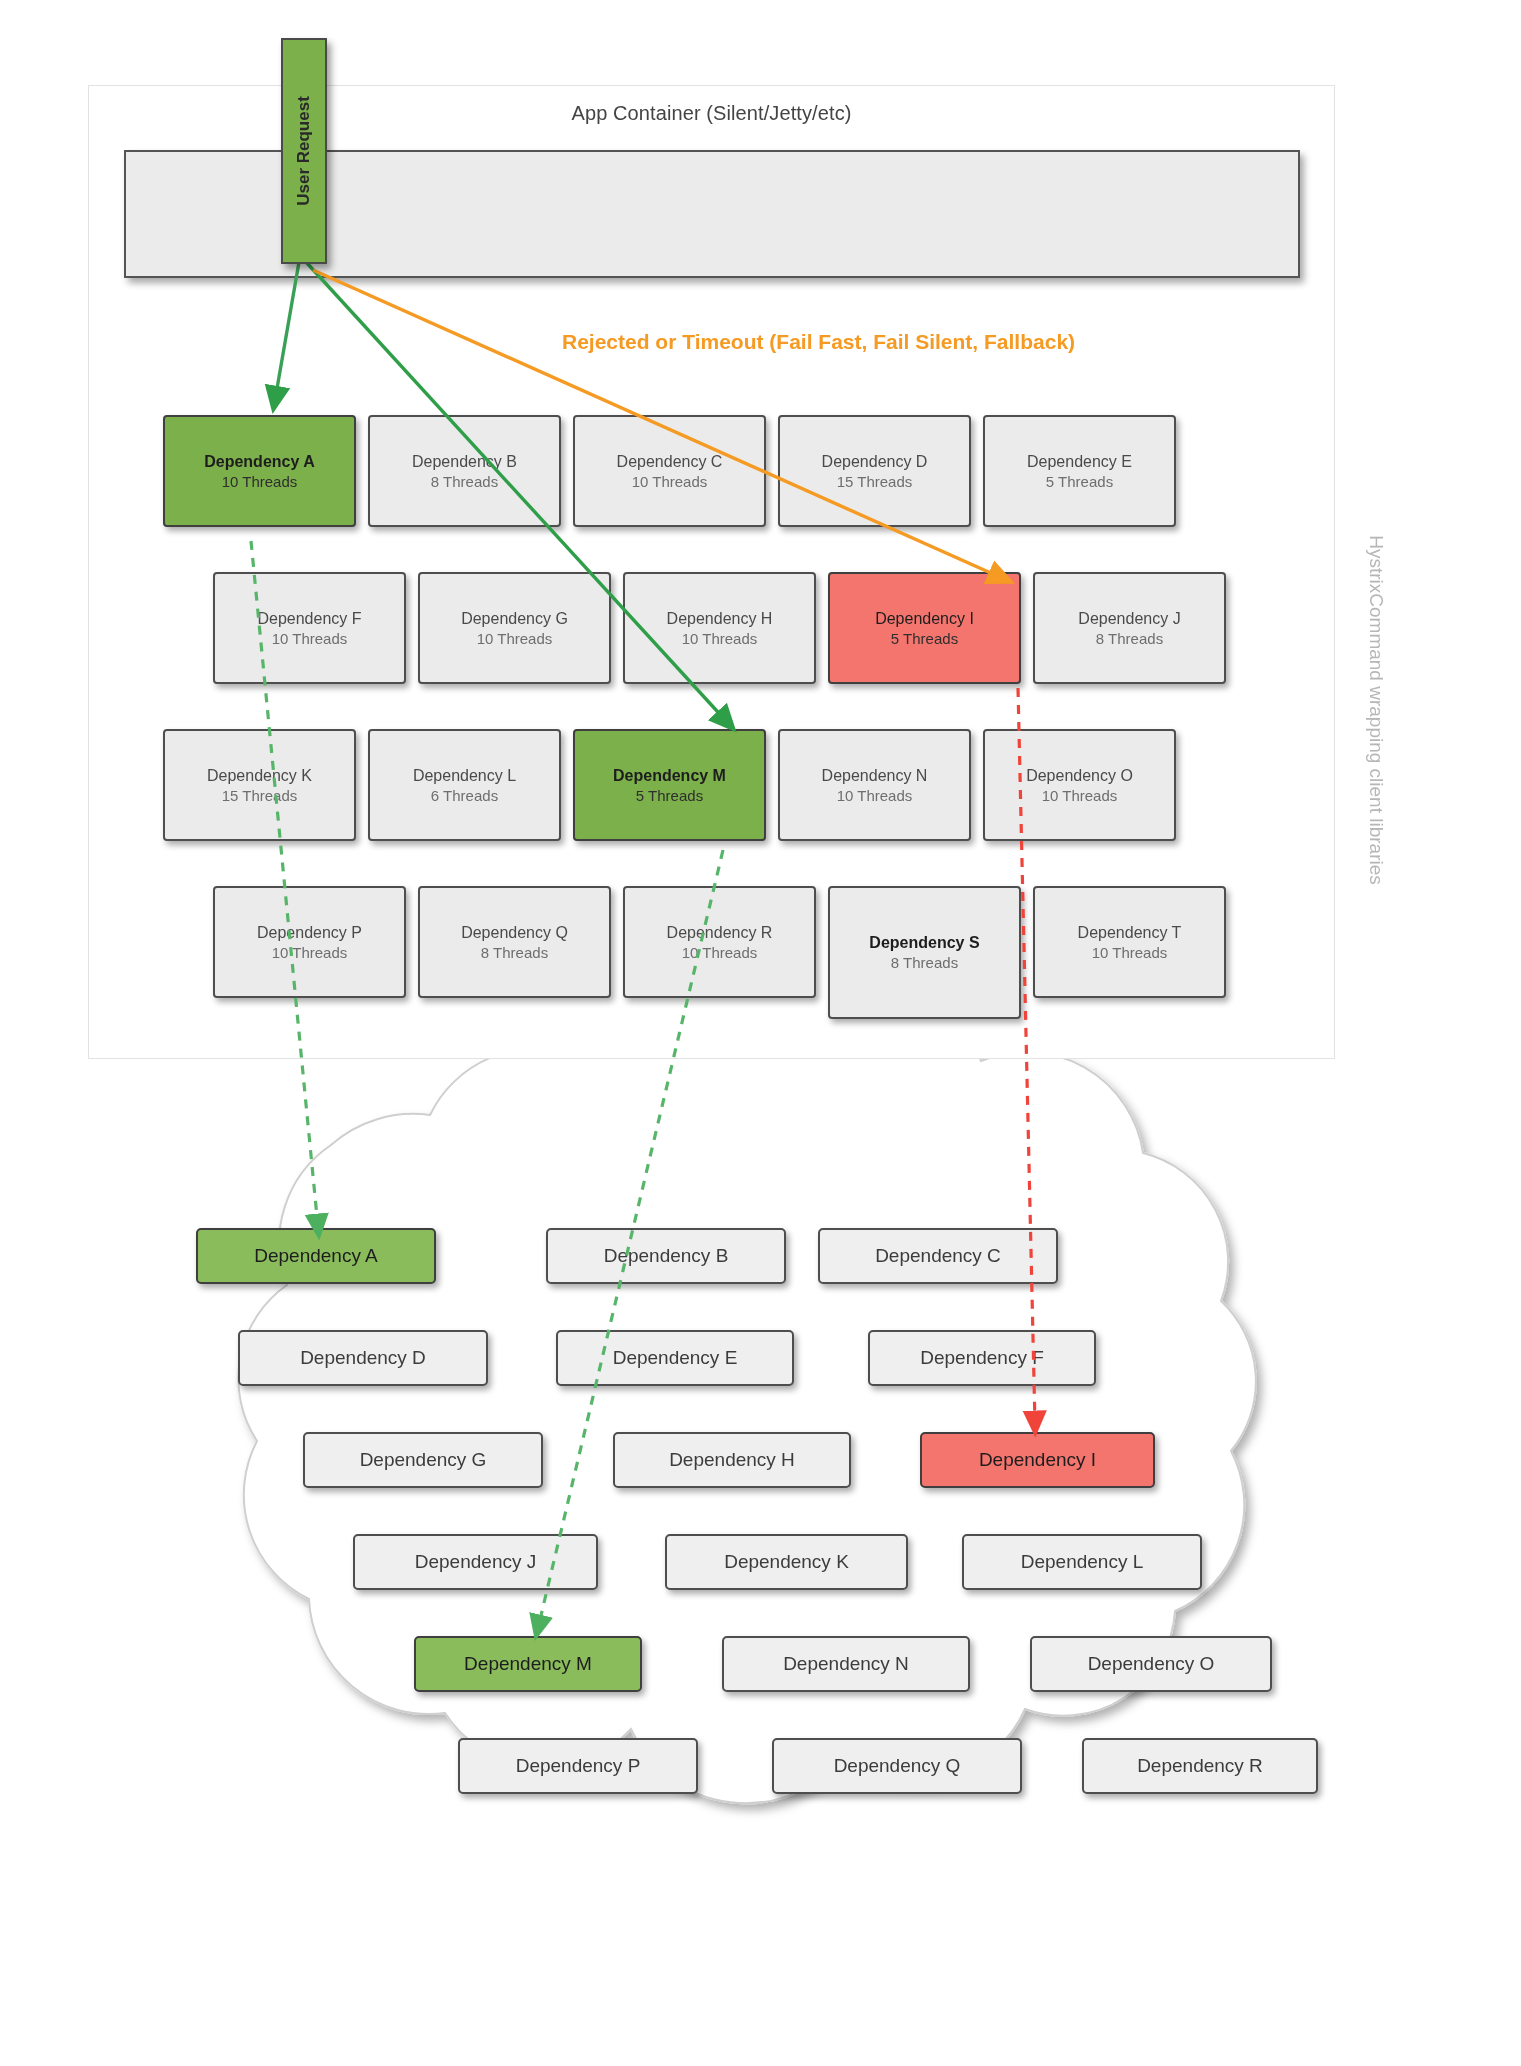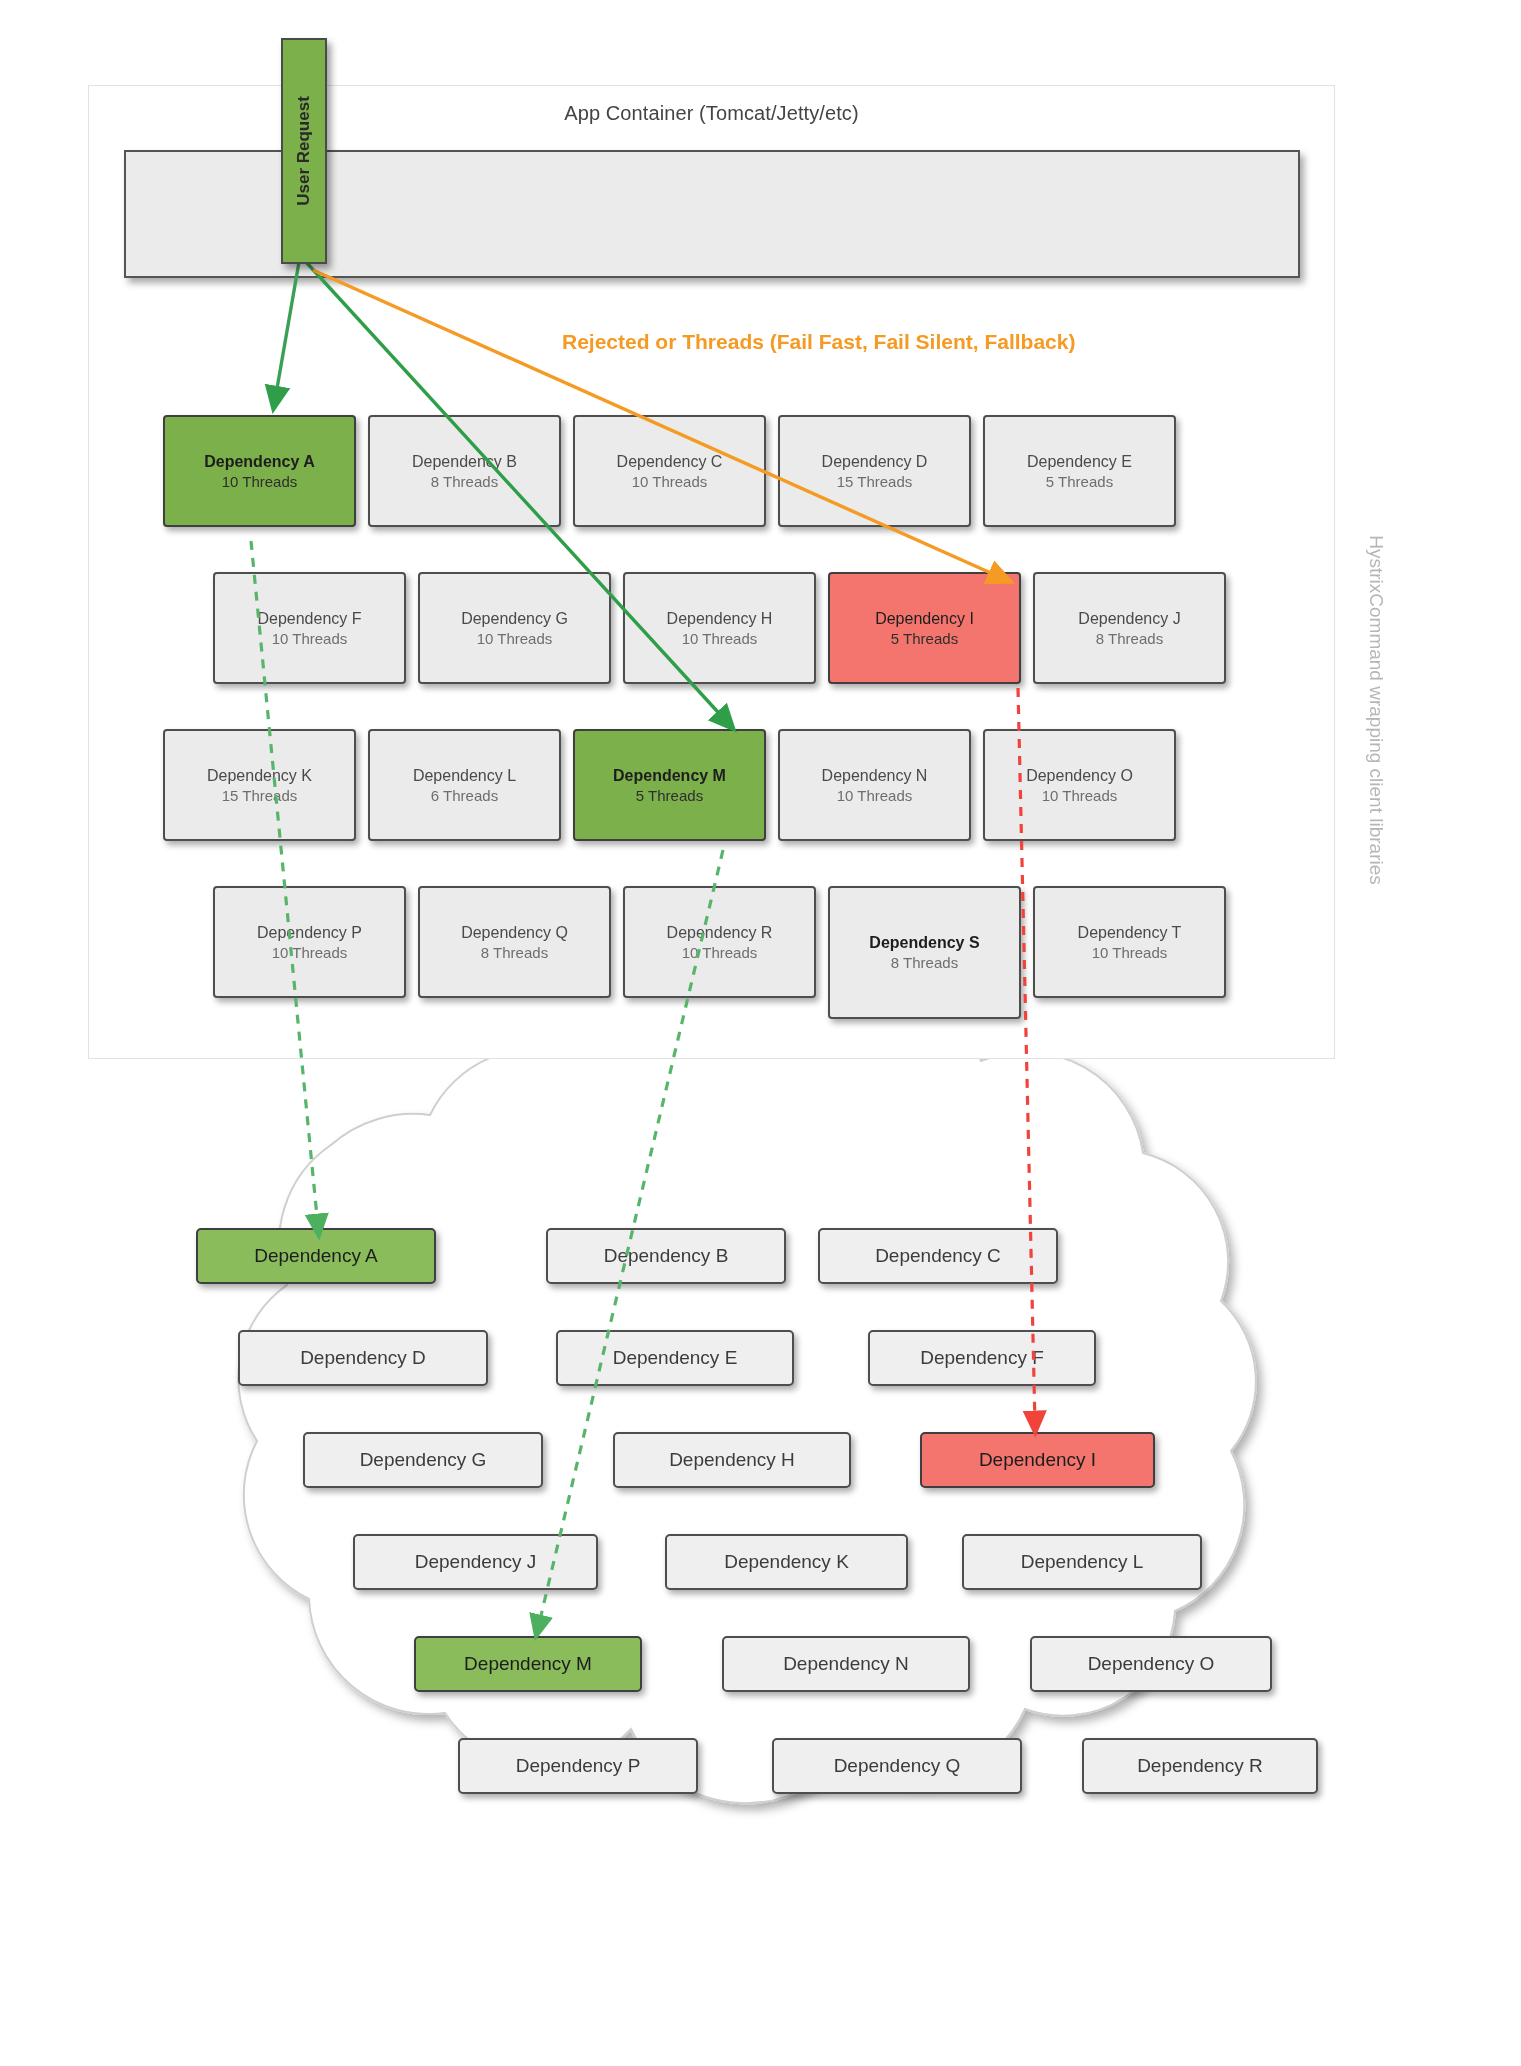--- a/index.html
+++ b/index.html
@@ -226,30 +226,30 @@
         a 120 120 0 0 1 -136 -114
         a 116 116 0 0 1 -52 -158
         a 114 114 0 0 1 30 -156
         a 118 118 0 0 1 44 -140
         a 124 124 0 0 1 99 -30
         Z"></path>
     </g>
   </svg>
 
   <div class="app-container">
-    <div class="app-container-title">App Container (Tomcat/Jetty/etc)</div>
+    <div class="app-container-title">App Container (Silent/Jetty/etc)</div>
   </div>
 
   <div class="container-bar"></div>
 
   <div class="user-request">
     <span class="urlabel">User Request</span>
   </div>
 
-  <div class="reject-label">Rejected or Threads (Fail Fast, Fail Silent, Fallback)</div>
+  <div class="reject-label">Rejected or Timeout (Fail Fast, Fail Silent, Fallback)</div>
 
   <div class="side-caption">
     <span>HystrixCommand wrapping client libraries</span>
   </div>
 
   <div class="grid" id="pool-grid">
       <div class="dep-box green" style="left: 163px; top: 415px; width: 193px; height: 112px;">
         <div class="dname">Dependency A</div>
         <div class="dthreads">10 Threads</div>
       </div>

